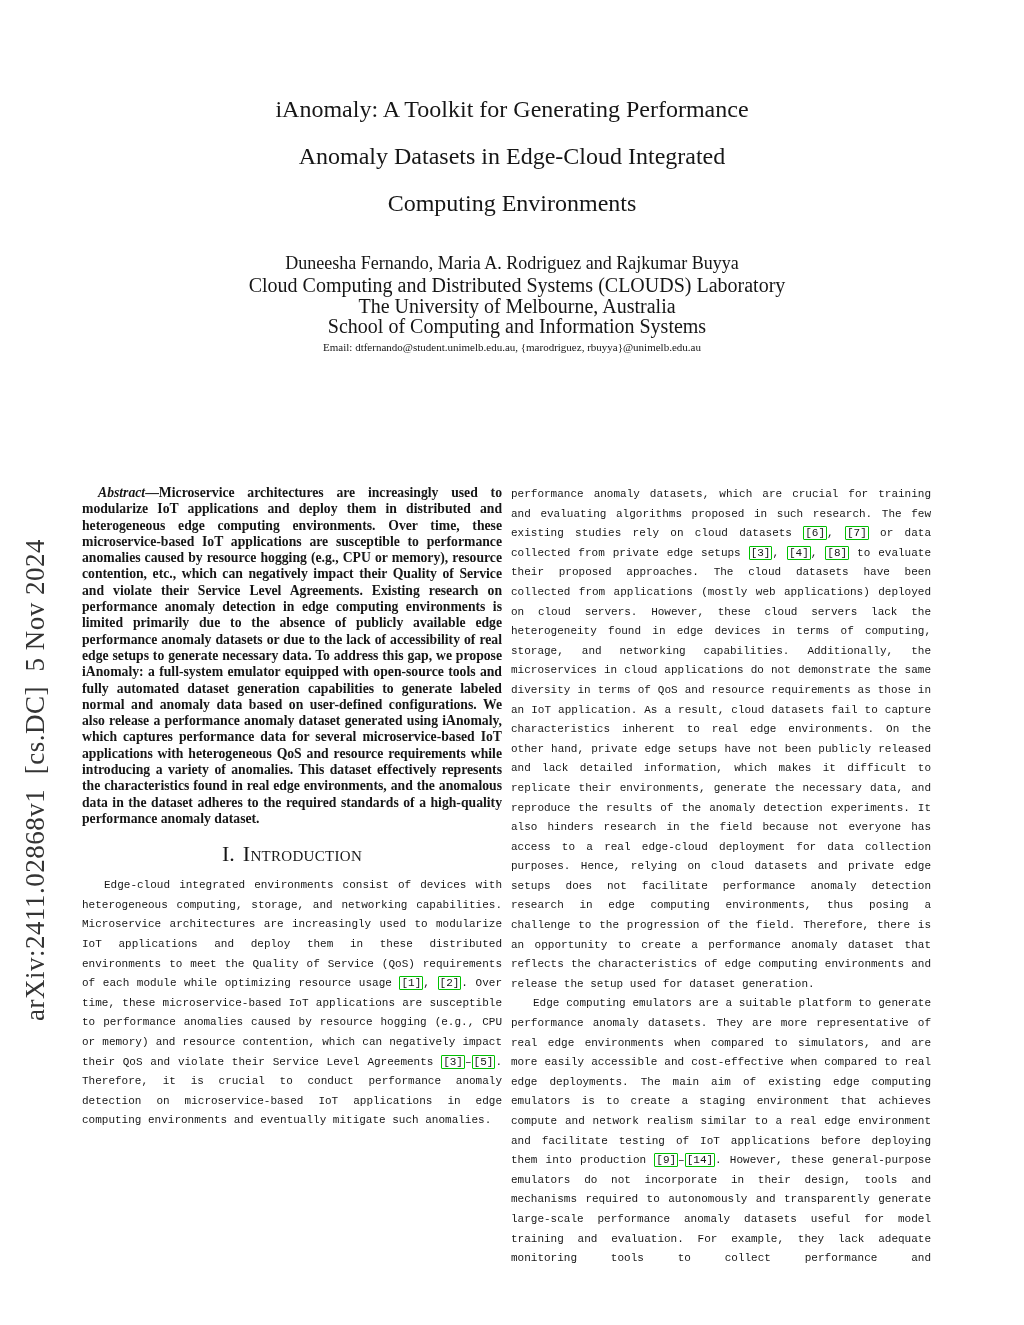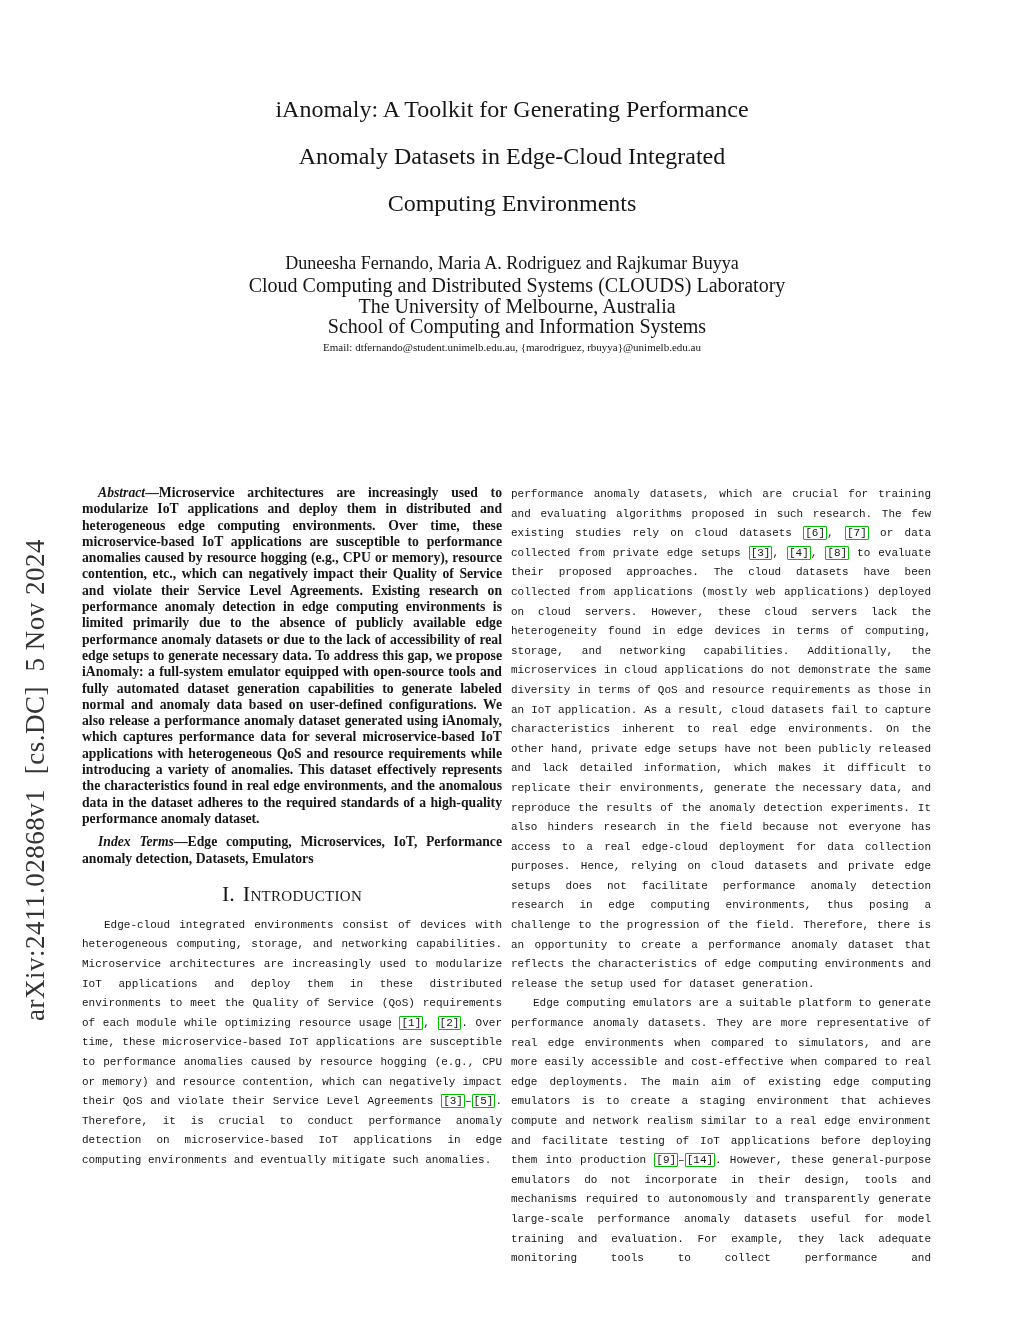--- a/index.html
+++ b/index.html
@@ -116,21 +116,20 @@
     <div class="affiliation-line">The University of Melbourne, Australia</div>
     <div class="affiliation-line">School of Computing and Information Systems</div>
     <div class="email-line">Email: dtfernando@student.unimelb.edu.au, {marodriguez, rbuyya}@unimelb.edu.au</div>
   </div>
 
   <div class="columns">
 
     <div class="col">
       <p class="abstract-para"><span class="ital">Abstract</span><span>—Microservice architectures are increasingly used to modularize IoT applications and deploy them in distributed and heterogeneous edge computing environments. Over time, these microservice-based IoT applications are susceptible to performance anomalies caused by resource hogging (e.g., CPU or memory), resource contention, etc., which can negatively impact their Quality of Service and violate their Service Level Agreements. Existing research on performance anomaly detection in edge computing environments is limited primarily due to the absence of publicly available edge performance anomaly datasets or due to the lack of accessibility of real edge setups to generate necessary data. To address this gap, we propose iAnomaly: a full-system emulator equipped with open-source tools and fully automated dataset generation capabilities to generate labeled normal and anomaly data based on user-defined configurations. We also release a performance anomaly dataset generated using iAnomaly, which captures performance data for several microservice-based IoT applications with heterogeneous QoS and resource requirements while introducing a variety of anomalies. This dataset effectively represents the characteristics found in real edge environments, and the anomalous data in the dataset adheres to the required standards of a high-quality performance anomaly dataset.</span></p>
 
-      <p class="index-terms-para"><span class="ital">Index Terms</span><span>—Edge computing, Microservices, IoT, Performance anomaly detection, Datasets, Emulators</span></p>
 
       <h2 class="section-heading"><span class="section-number">I.</span><span class="sc">Introduction</span></h2>
 
       <p class="body-para">Edge-cloud integrated environments consist of devices with heterogeneous computing, storage, and networking capabilities. Microservice architectures are increasingly used to modularize IoT applications and deploy them in these distributed environments to meet the Quality of Service (QoS) requirements of each module while optimizing resource usage <span class="cite">[1]</span>, <span class="cite">[2]</span>. Over time, these microservice-based IoT applications are susceptible to performance anomalies caused by resource hogging (e.g., CPU or memory) and resource contention, which can negatively impact their QoS and violate their Service Level Agreements <span class="cite">[3]</span>–<span class="cite">[5]</span>. Therefore, it is crucial to conduct performance anomaly detection on microservice-based IoT applications in edge computing environments and eventually mitigate such anomalies.</p>
     </div>
 
     <div class="col">
       <p class="body-para no-indent">performance anomaly datasets, which are crucial for training and evaluating algorithms proposed in such research. The few existing studies rely on cloud datasets <span class="cite">[6]</span>, <span class="cite">[7]</span> or data collected from private edge setups <span class="cite">[3]</span>, <span class="cite">[4]</span>, <span class="cite">[8]</span> to evaluate their proposed approaches. The cloud datasets have been collected from applications (mostly web applications) deployed on cloud servers. However, these cloud servers lack the heterogeneity found in edge devices in terms of computing, storage, and networking capabilities. Additionally, the microservices in cloud applications do not demonstrate the same diversity in terms of QoS and resource requirements as those in an IoT application. As a result, cloud datasets fail to capture characteristics inherent to real edge environments. On the other hand, private edge setups have not been publicly released and lack detailed information, which makes it difficult to replicate their environments, generate the necessary data, and reproduce the results of the anomaly detection experiments. It also hinders research in the field because not everyone has access to a real edge-cloud deployment for data collection purposes. Hence, relying on cloud datasets and private edge setups does not facilitate performance anomaly detection research in edge computing environments, thus posing a challenge to the progression of the field. Therefore, there is an opportunity to create a performance anomaly dataset that reflects the characteristics of edge computing environments and release the setup used for dataset generation.</p>
       <p class="body-para justify-last">Edge computing emulators are a suitable platform to generate performance anomaly datasets. They are more representative of real edge environments when compared to simulators, and are more easily accessible and cost-effective when compared to real edge deployments. The main aim of existing edge computing emulators is to create a staging environment that achieves compute and network realism similar to a real edge environment and facilitate testing of IoT applications before deploying them into production <span class="cite">[9]</span>–<span class="cite">[14]</span>. However, these general-purpose emulators do not incorporate in their design, tools and mechanisms required to autonomously and transparently generate large-scale performance anomaly datasets useful for model training and evaluation. For example, they lack adequate monitoring tools to collect performance and</p>
     </div>

